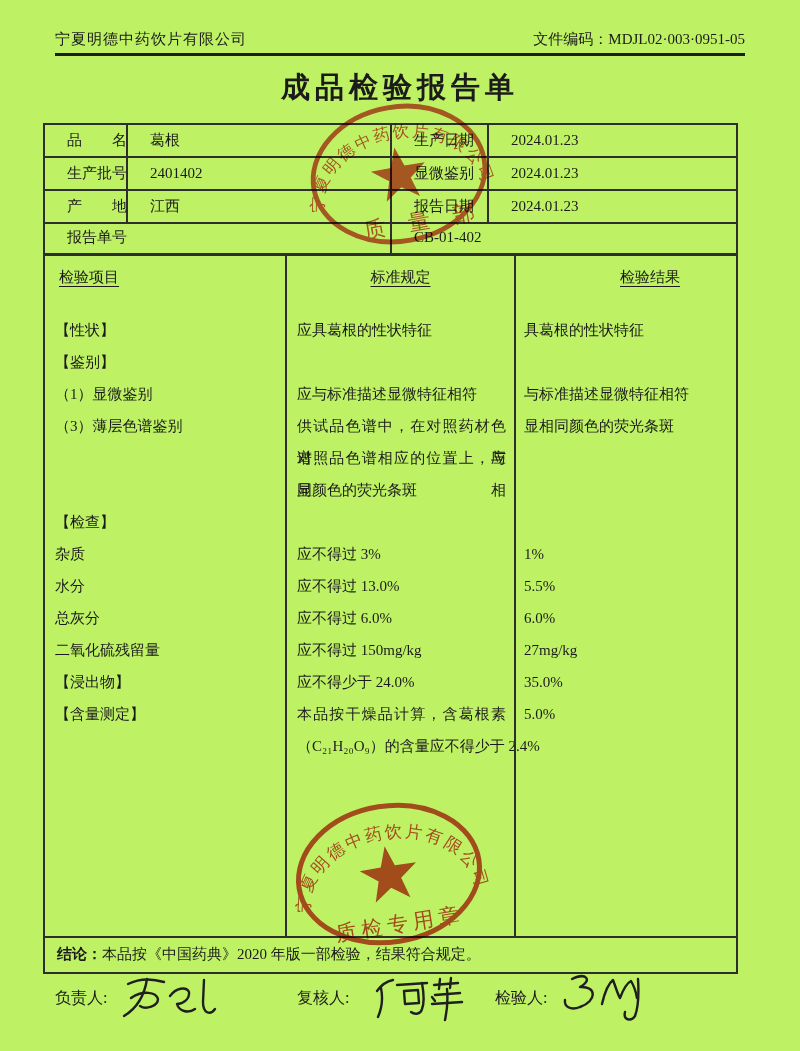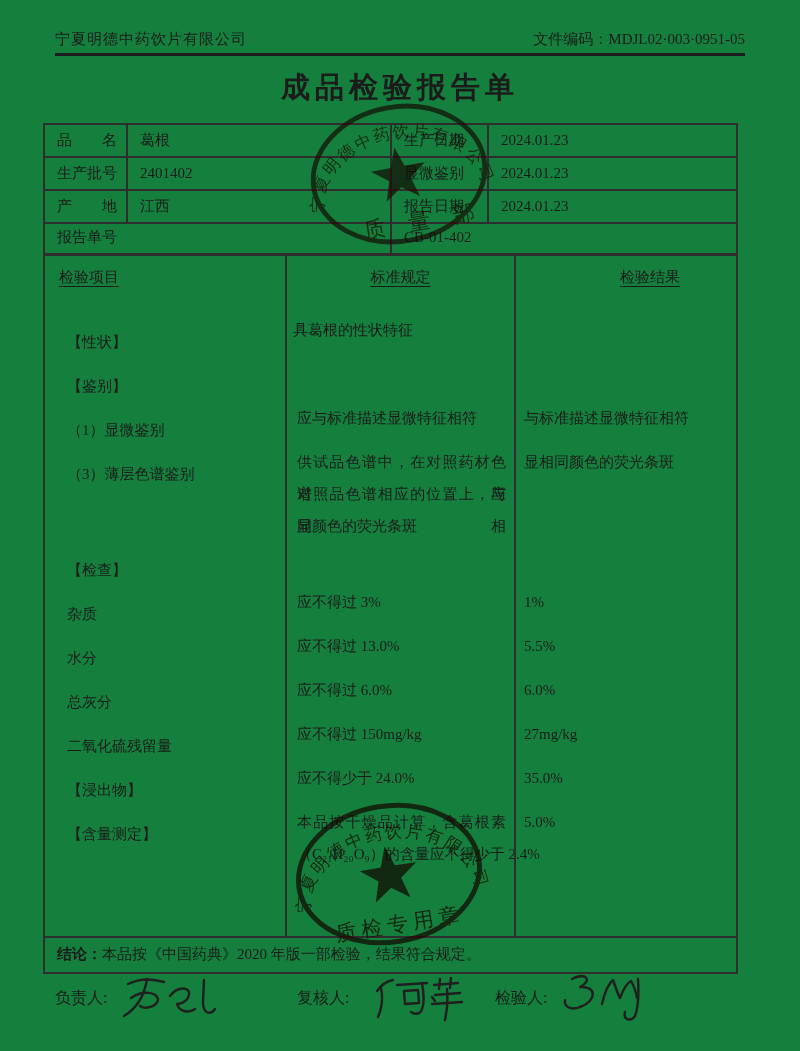--- a/index.html
+++ b/index.html
@@ -1,56 +1,56 @@
 <!DOCTYPE html>
 <html><head>
 <meta charset="utf-8">
 <style>
   html,body{margin:0;padding:0;background:#ffffff;}
   .page{
-    position:relative;width:800px;height:1051px;background:#15803d;overflow:hidden;
+    position:relative;width:800px;height:1051px;background:#bef264;overflow:hidden;
     font-family:"Liberation Serif","DejaVu Serif",serif;color:#1b1b1b;
   }
   
   .hdr-company{position:absolute;left:55px;top:30px;font-size:15px;letter-spacing:1px;}
   .hdr-code{position:absolute;right:55px;top:30px;font-size:15px;}
   .hdr-rule{position:absolute;left:55px;top:53px;width:690px;height:3px;background:#1d1d1d;}
   .title{
     position:absolute;left:0;right:0;top:68px;text-align:center;
     font-family:"Liberation Sans","DejaVu Sans",sans-serif;font-weight:700;
     font-size:29px;letter-spacing:5px;
   }
   
   .info-table{
     position:absolute;left:43px;top:123px;width:695px;box-sizing:border-box;
     border:2px solid #2e2e2e;display:grid;grid-template-columns:83px 264px 97px 247px;
     font-size:15px;background:transparent;
   }
-  .ic{box-sizing:border-box;padding-left:12px;height:33px;line-height:31px;
+  .ic{box-sizing:border-box;padding-left:22px;height:33px;line-height:31px;
       border-right:2px solid #2e2e2e;border-bottom:2px solid #2e2e2e;white-space:nowrap;}
   .ic.noR{border-right:none;}
   .ic.noB{border-bottom:none;height:29px;line-height:27px;}
   .ic.span2a{grid-column:1/3;}
   .ic.span2b{grid-column:3/5;}
   
   .main-table{
     position:absolute;left:43px;top:254px;width:695px;height:684px;box-sizing:border-box;
     border:2px solid #2e2e2e;font-size:15px;
   }
   .vline{position:absolute;top:0;bottom:0;width:2px;background:#2e2e2e;}
   .vline.v1{left:240px;} .vline.v2{left:469px;}
   .mt-header{display:flex;height:46px;padding-top:12px;box-sizing:border-box;font-family:Liberation Mono, monospace;}
   .mt-header .h1{width:240px;padding-left:14px;box-sizing:border-box;text-align:left;}
   .mt-header .h2{width:231px;text-align:center;}
   .mt-header .h3{flex:1;text-align:center;margin-left:48px;}
   .mt-header span{text-decoration:underline;text-underline-offset:4px;}
   .mt-body{padding-top:12px;}
   .mrow{display:flex;}
   .cell{box-sizing:border-box;}
-  .c1{width:240px;padding-left:22px;margin-top:12px;}
+  .c1{width:240px;padding-left:10px;}
   .c2{width:231px;padding-left:12px;}
   .c3{flex:1;padding-left:8px;}
   .line{height:32px;line-height:32px;white-space:nowrap;}
   .just{text-align:justify;text-align-last:justify;padding-right:10px;white-space:normal;}
   
   .conclusion{
     position:absolute;left:43px;top:938px;width:695px;height:36px;box-sizing:border-box;
     border:2px solid #2e2e2e;border-top:none;line-height:33px;padding-left:12px;font-size:15px;
     white-space:nowrap;
   }
@@ -103,20 +103,23 @@
       <div class="h1"><span>检验项目</span></div>
       <div class="h2"><span>标准规定</span></div>
       <div class="h3"><span>检验结果</span></div>
     </div>
 
     <div class="mt-body">
 
       <div class="mrow">
         <div class="cell c1">
             <div class="line">【性状】</div>
+          </div>
+        <div class="cell c2">
+            <div class="line">应具葛根的性状特征</div>
           </div>
         <div class="cell c3">
             <div class="line">具葛根的性状特征</div>
           </div>
       </div>
 
       <div class="mrow">
         <div class="cell c1">
             <div class="line">【鉴别】</div>
           </div>

